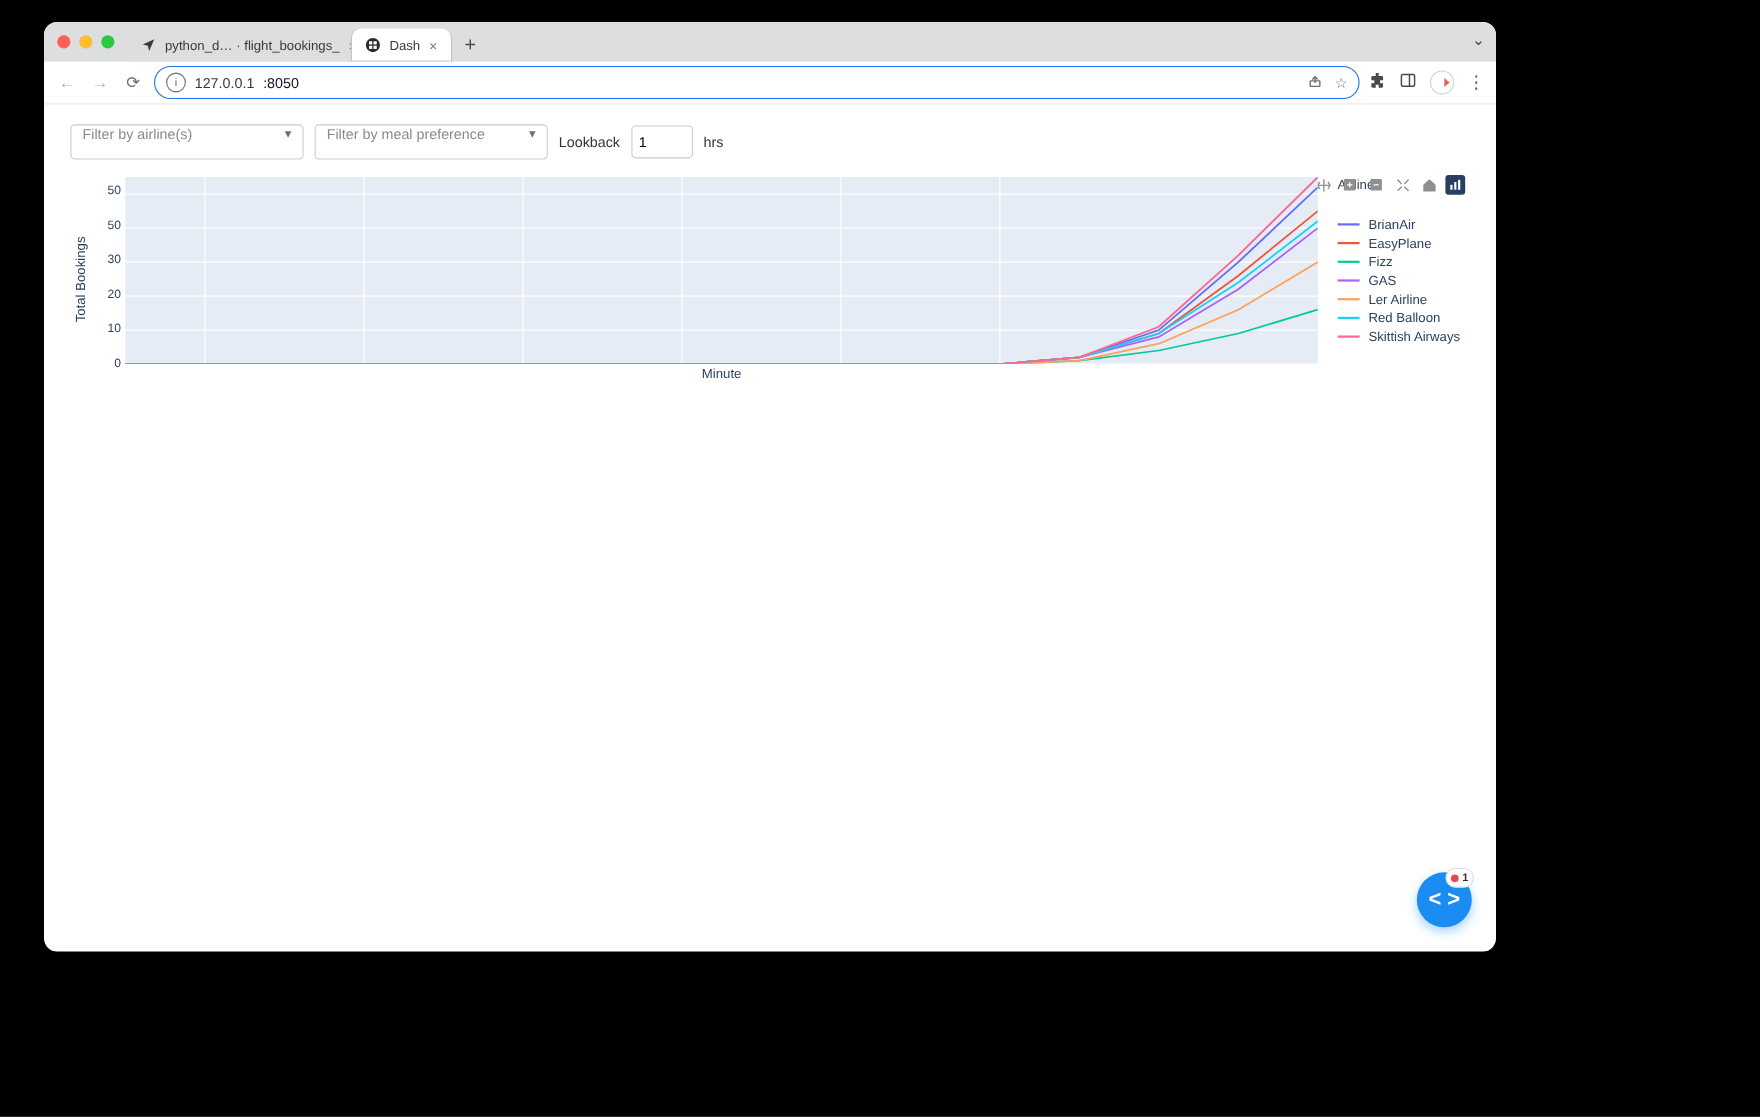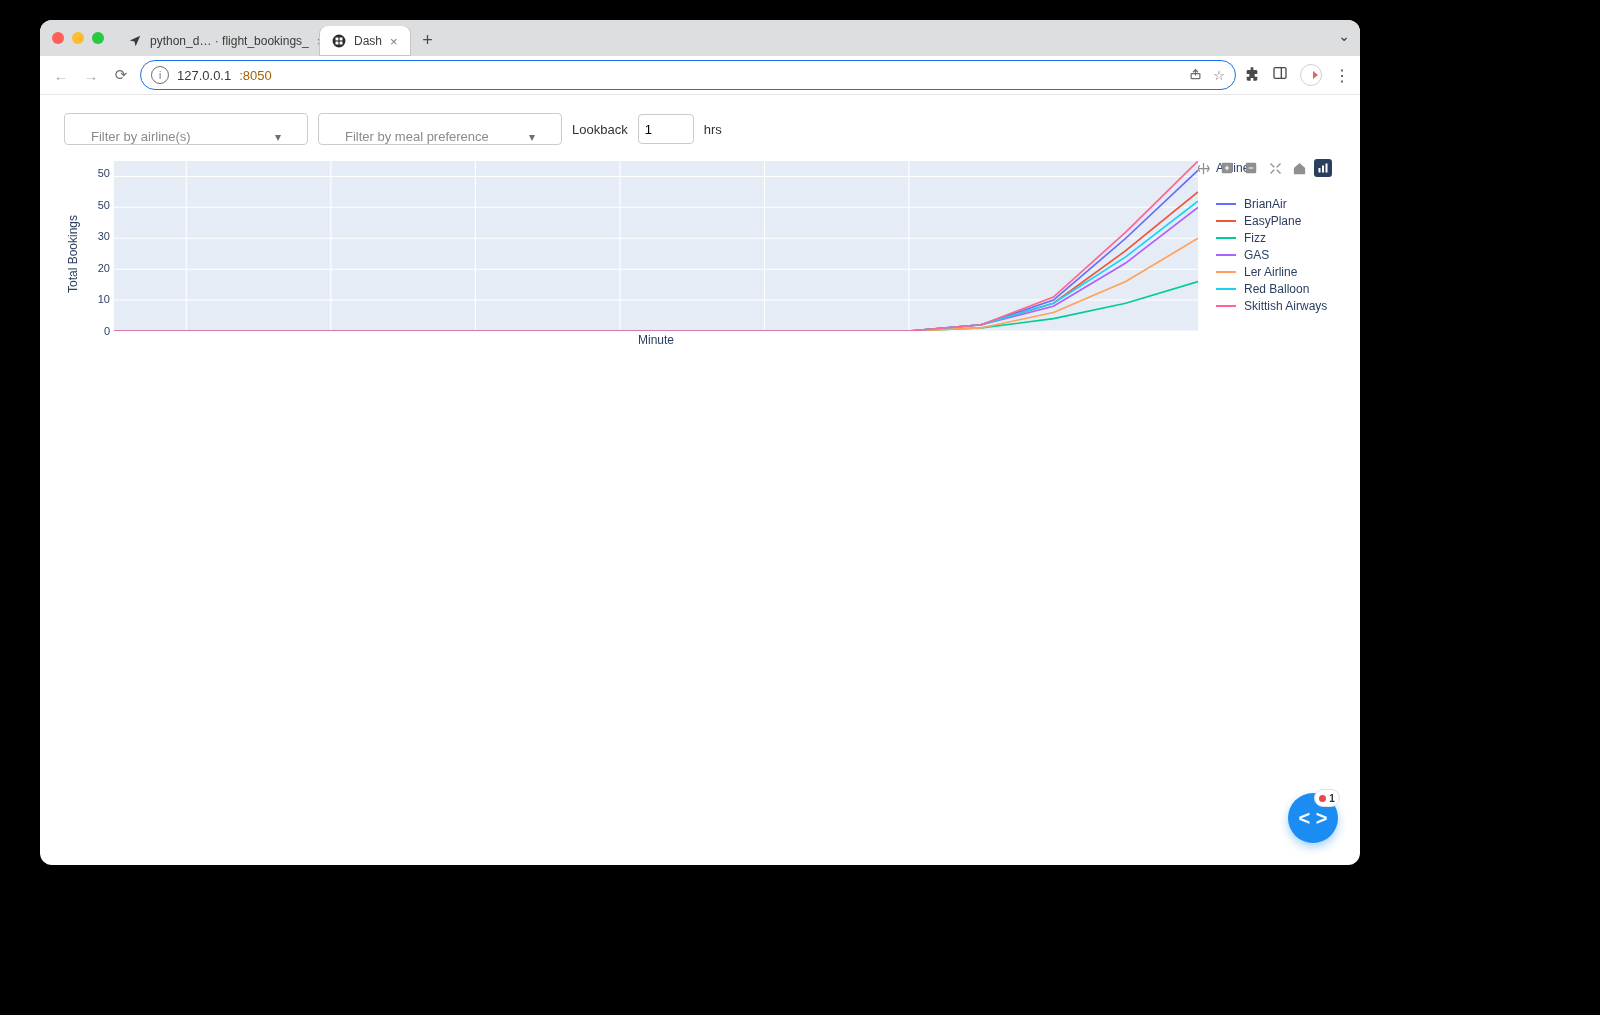--- a/index.html
+++ b/index.html
@@ -41,32 +41,32 @@
   .expand{position:absolute;right:10px;top:8px;color:#3a3a3a;font-size:14px;}
   .toolbar{
     height:38px;background:var(--bg);border-bottom:1px solid #e7e7e7;display:flex;align-items:center;gap:8px;padding:0 10px;
   }
   .navbtn{width:22px;height:22px;display:flex;align-items:center;justify-content:center;color:#6f6f6f;font-size:15px;cursor:pointer;border-radius:4px;}
   .navbtn.disabled{color:#b0b0b0;cursor:default;}
   .addr{
     flex:1;height:28px;border:1.5px solid #1a73e8;border-radius:16px;background:#fff;display:flex;align-items:center;gap:8px;padding:0 10px;font-size:13px;color:#3a3a3a;
   }
   .addr .info{width:16px;height:16px;border-radius:50%;border:1.4px solid #6f6f6f;display:flex;align-items:center;justify-content:center;font-size:10px;color:#6f6f6f;}
-  .addr .port{color:#a16207;}
+  .addr .port{color:#0f172a;}
   .addr .right{margin-left:auto;display:flex;align-items:center;gap:10px;color:#6f6f6f;}
   .tbicons{display:flex;align-items:center;gap:12px;color:#4a4a4a;}
   .tbicons .ext{font-size:15px;}
   .avatar{width:20px;height:20px;border-radius:50%;background:#fff;border:1px solid #d0d0d0;position:relative;}
   .avatar::after{content:"";position:absolute;right:3px;top:6px;width:0;height:0;border-left:5px solid #e06666;border-top:4px solid transparent;border-bottom:4px solid transparent;}
   
   .content{flex:1;overflow:auto;position:relative;padding:18px 24px 0 24px;}
   h1{font-size:30px;font-weight:400;color:#222;margin:6px 0 20px 0;letter-spacing:-.2px;}
   .filters{display:flex;align-items:center;gap:10px;font-size:13px;color:#333;}
   .dd{
-    height:30px;min-width:190px;background:#fff;border:1px solid var(--border);border-radius:4px;display:flex;align-items:flex-end;padding:0 26px;color:#8a8a8a;position:relative;cursor:pointer;
+    height:30px;min-width:190px;background:#fff;border:1px solid var(--border);border-radius:4px;display:flex;align-items:flex-start;padding:0 10px;color:#8a8a8a;position:relative;cursor:pointer;
   }
   .dd .chev{margin-left:auto;color:#6f6f6f;font-size:12px;}
   .num{width:42px;height:28px;border:1px solid var(--border);border-radius:4px;padding:0 6px;font-size:13px;}
   
   .graph{margin-top:16px;position:relative;}
   .modebar{position:absolute;right:4px;top:-2px;display:flex;gap:6px;align-items:center;}
   .modebar .mb{width:18px;height:18px;display:flex;align-items:center;justify-content:center;color:#8f8f8f;cursor:pointer;}
   .modebar .mb.active{background:#2a3f5f;color:#fff;border-radius:3px;}
   .gtitle{font-size:15px;color:var(--text);margin:8px 0 10px 4px;}
   .chartwrap{display:flex;align-items:stretch;}

